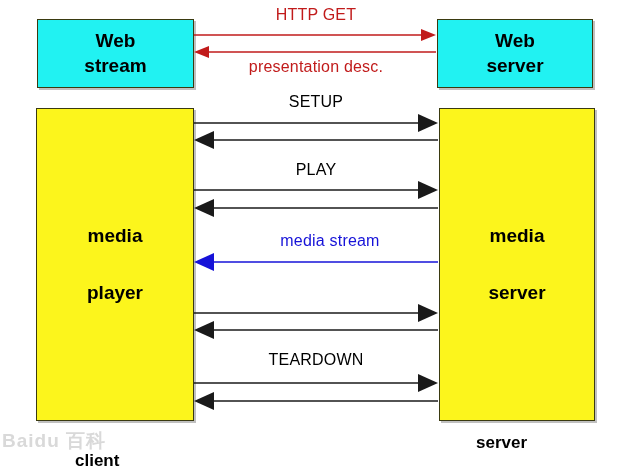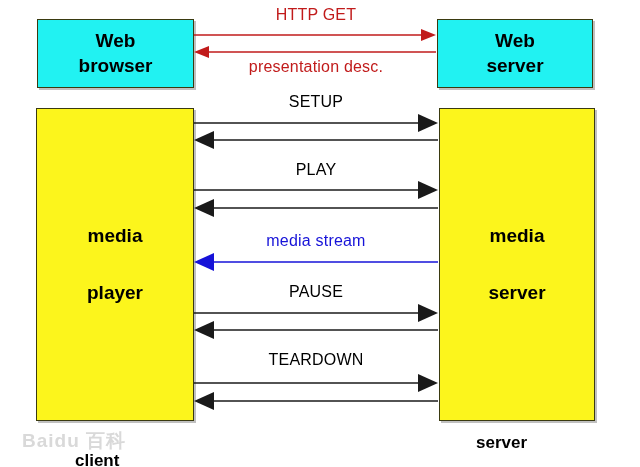--- a/index.html
+++ b/index.html
@@ -55,52 +55,51 @@
   
   .msg-label {
     position: absolute;
     white-space: nowrap;
     text-align: center;
     font-size: 16px;
     color: #000000;
     letter-spacing: 0.2px;
   }
   .msg-label.red  { color: #c11b1b; }
-  .msg-label.blue { color: #1612d8; }
+  .msg-label.blue { color: #1612d8; padding-left: 14px; }
 
   
   #arrow-layer {
     position: absolute;
     left: 0; top: 0;
     width: 640px; height: 467px;
     pointer-events: none;
   }
 
   
   #watermark {
     position: absolute;
     left: 2px;
     top: 428px;
     font-size: 19px;
     font-weight: bold;
     color: #d9d9d9;
     letter-spacing: 1px;
     white-space: nowrap;
     user-select: none;
-    margin-left: 20px;
   }
 </style>
 </head>
 <body>
 
 <div id="canvas">
 
   <div class="node cyan" id="web-browser">
     <span class="node-line">Web</span>
-    <span class="node-line">browser</span>
+    <span class="node-line">stream</span>
   </div>
 
   <div class="node cyan" id="web-server">
     <span class="node-line">Web</span>
     <span class="node-line">server</span>
   </div>
 
   <div class="node yellow" id="media-player">
     <span class="node-line">media</span>
     <span class="node-line">player</span>
@@ -172,21 +171,20 @@
   <div class="msg-label red" style="left:194px; top:6px;   width:244px;">HTTP GET</div>
 
   <div class="msg-label red" style="left:194px; top:58px;  width:244px;">presentation desc.</div>
 
   <div class="msg-label" style="left:194px; top:93px;  width:244px;">SETUP</div>
 
   <div class="msg-label" style="left:194px; top:161px; width:244px;">PLAY</div>
 
   <div class="msg-label blue" style="left:194px; top:232px; width:244px;">media stream</div>
 
-  <div class="msg-label" style="left:194px; top:283px; width:244px;">PAUSE</div>
 
   <div class="msg-label" style="left:194px; top:351px; width:244px;">TEARDOWN</div>
 
   <div class="caption" id="caption-client">client</div>
   <div class="caption" id="caption-server">server</div>
 
   <div id="watermark">Baidu 百科</div>
 
 </div>
 

